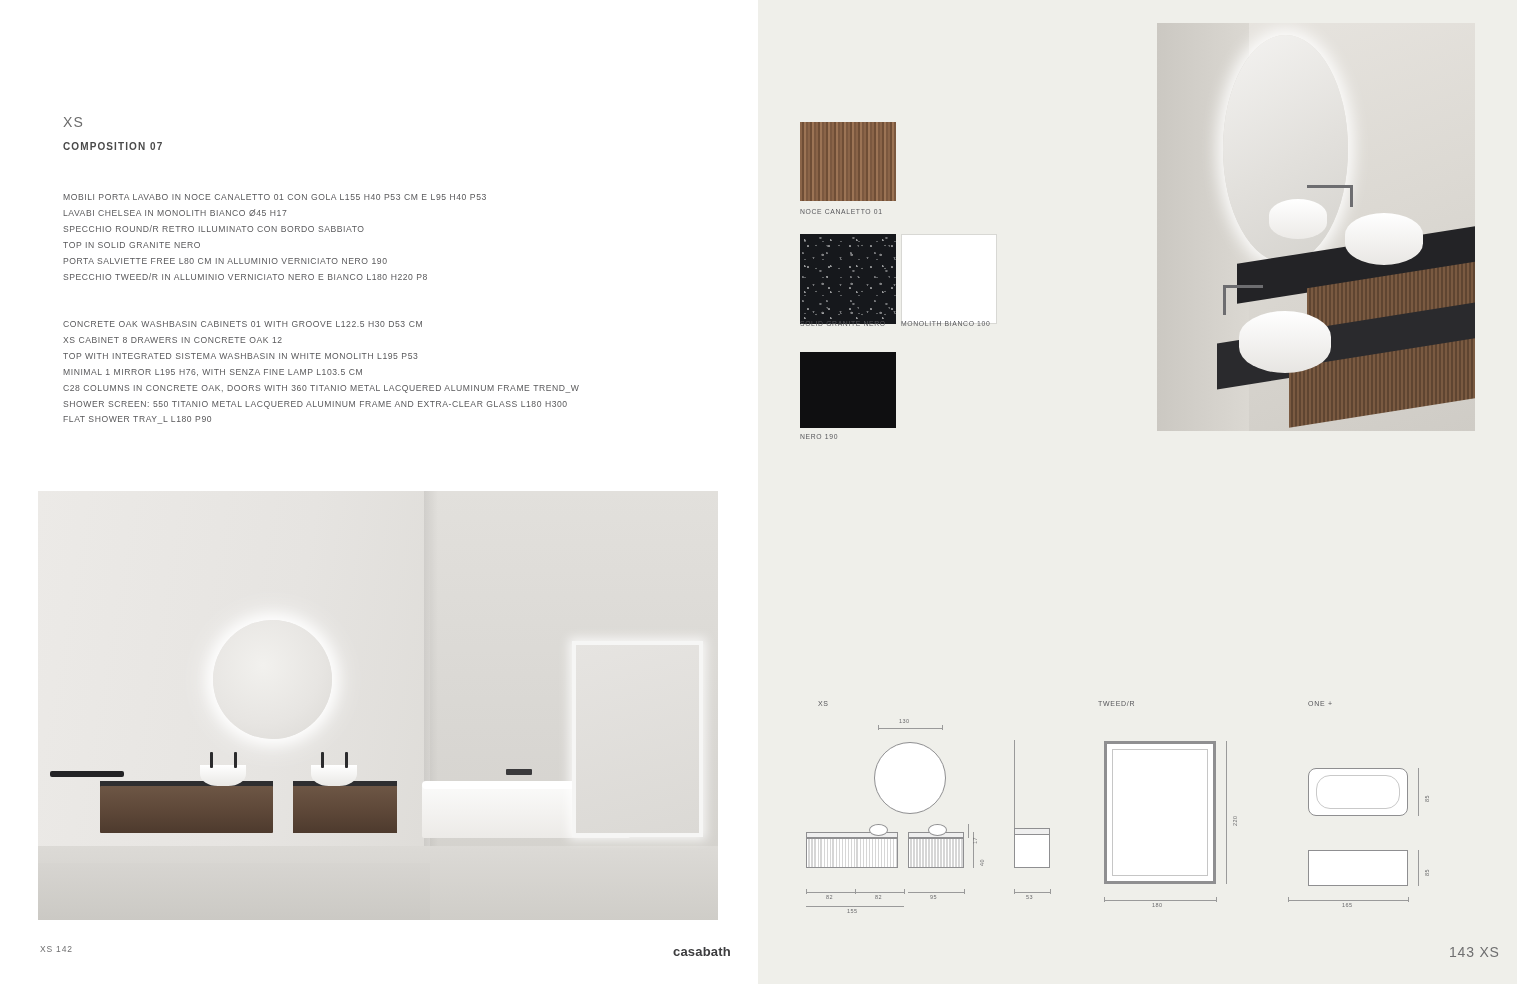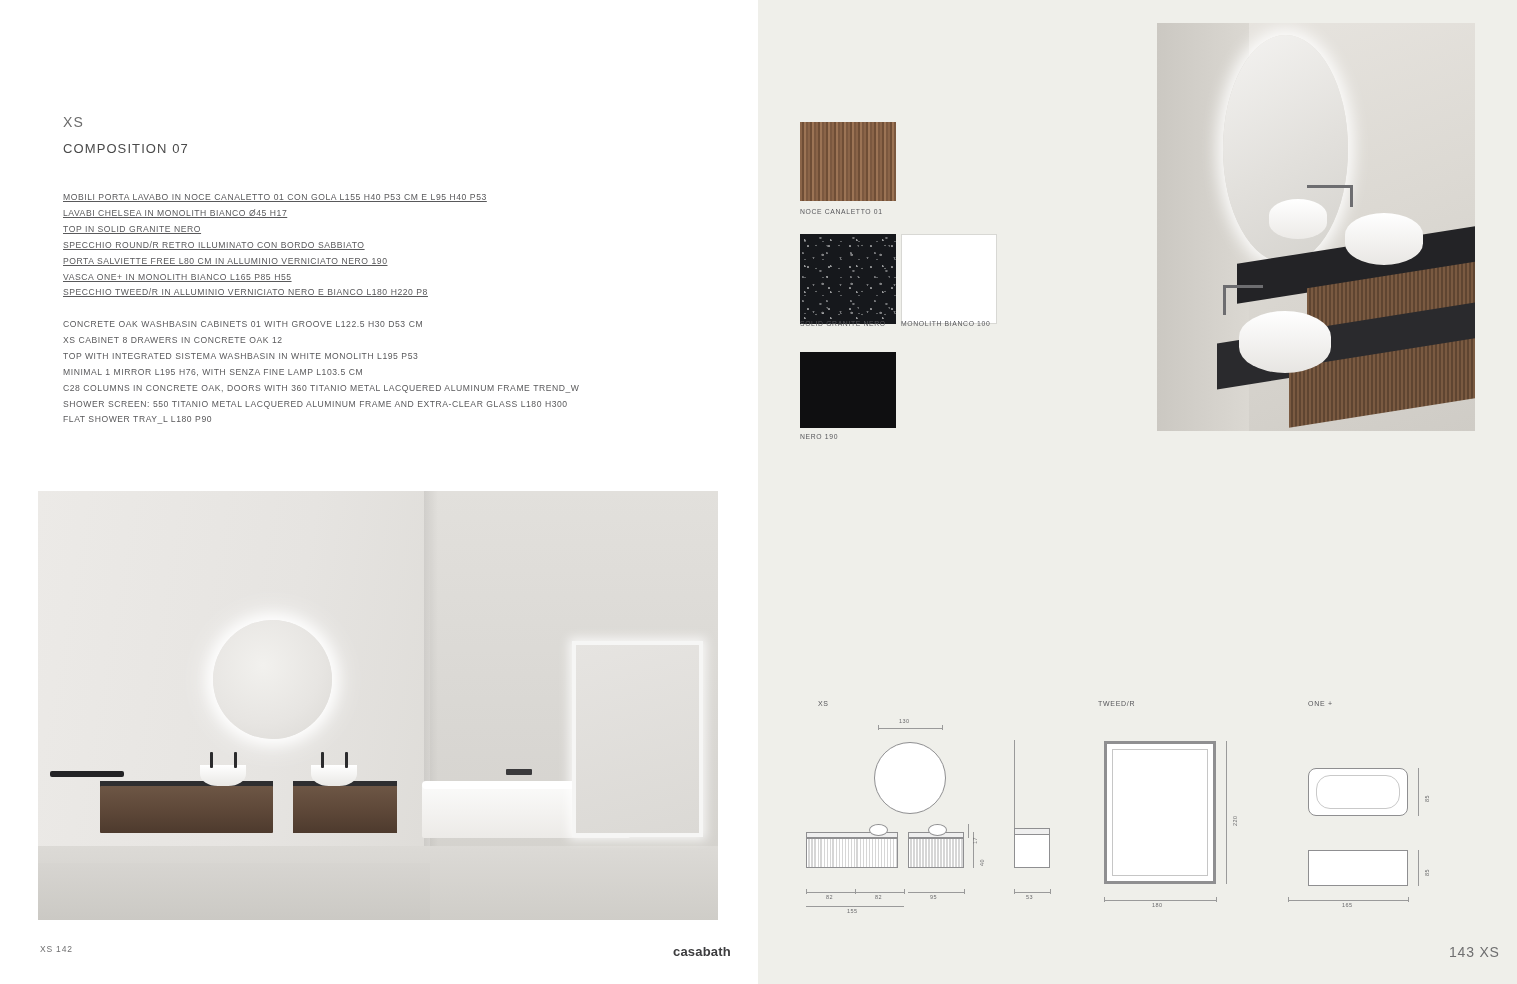--- a/index.html
+++ b/index.html
@@ -36,35 +36,35 @@
     position: absolute;
     left: 63px; top: 114px;
     font-size: 14px;
     letter-spacing: 1.2px;
     color: #6c6c6c;
     font-weight: 400;
   }
   .composition-title {
     position: absolute;
     left: 63px; top: 141px;
-    font-size: 13px;
+    font-size: 10px;
     letter-spacing: 1.1px;
     color: #4a4a4a;
-    font-weight: 400;
+    font-weight: 700;
   }
   .spec-list {
     position: absolute;
     left: 63px;
     width: 600px;
     font-size: 8.6px;
     letter-spacing: 0.55px;
     color: #59595b;
     line-height: 15.9px;
   }
-  .spec-list.italian { top: 190px; text-decoration: underline; }
+  .spec-list.italian { top: 190px; }
   .spec-list.english { top: 317px; }
   .spec-list div { white-space: nowrap; }
 
   .room-photo {
     position: absolute;
     left: 38px; top: 491px;
     width: 680px; height: 429px;
     overflow: hidden;
     background: #e9e9e7;
   }
@@ -332,24 +332,23 @@
 <div class="spread">
 
   <div class="page-left">
 
     <div class="brand-title">XS</div>
     <div class="composition-title">COMPOSITION 07</div>
 
     <div class="spec-list italian">
       <div>MOBILI PORTA LAVABO IN NOCE CANALETTO 01 CON GOLA L155 H40 P53 CM E L95 H40 P53</div>
       <div>LAVABI CHELSEA IN MONOLITH BIANCO Ø45 H17</div>
+      <div>SPECCHIO ROUND/R RETRO ILLUMINATO CON BORDO SABBIATO</div>
       <div>TOP IN SOLID GRANITE NERO</div>
-      <div>SPECCHIO ROUND/R RETRO ILLUMINATO CON BORDO SABBIATO</div>
       <div>PORTA SALVIETTE FREE L80 CM IN ALLUMINIO VERNICIATO NERO 190</div>
-      <div>VASCA ONE+ IN MONOLITH BIANCO L165 P85 H55</div>
       <div>SPECCHIO TWEED/R IN ALLUMINIO VERNICIATO NERO E BIANCO L180 H220 P8</div>
     </div>
 
     <div class="spec-list english">
       <div>CONCRETE OAK WASHBASIN CABINETS 01 WITH GROOVE L122.5 H30 D53 CM</div>
       <div>XS CABINET 8 DRAWERS IN CONCRETE OAK 12</div>
       <div>TOP WITH INTEGRATED SISTEMA WASHBASIN IN WHITE MONOLITH L195 P53</div>
       <div>MINIMAL 1 MIRROR L195 H76, WITH SENZA FINE LAMP L103.5 CM</div>
       <div>C28 COLUMNS IN CONCRETE OAK, DOORS WITH 360 TITANIO METAL LACQUERED ALUMINUM FRAME TREND_W</div>
       <div>SHOWER SCREEN: 550 TITANIO METAL LACQUERED ALUMINUM FRAME AND EXTRA-CLEAR GLASS L180 H300</div>

